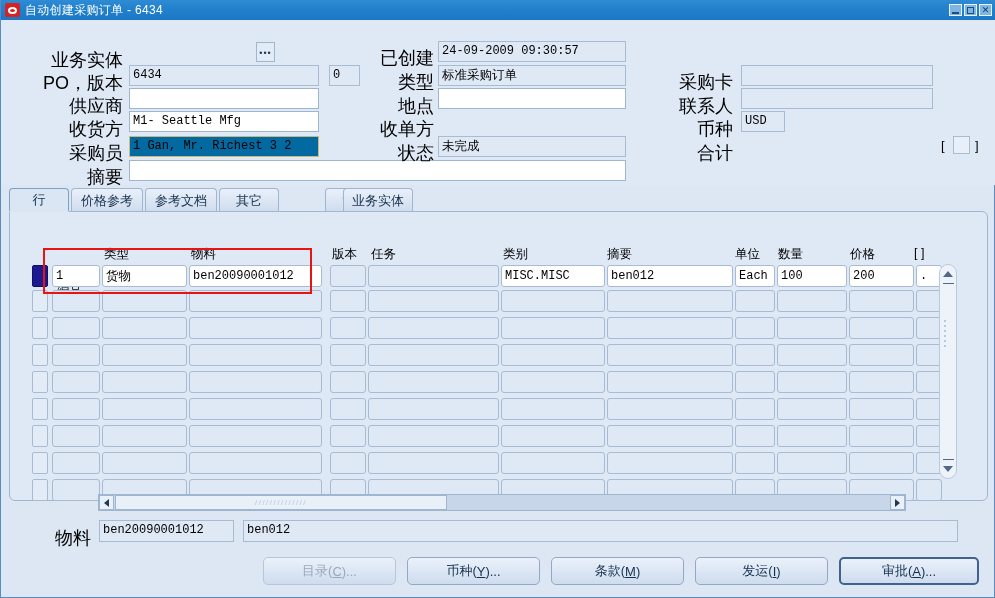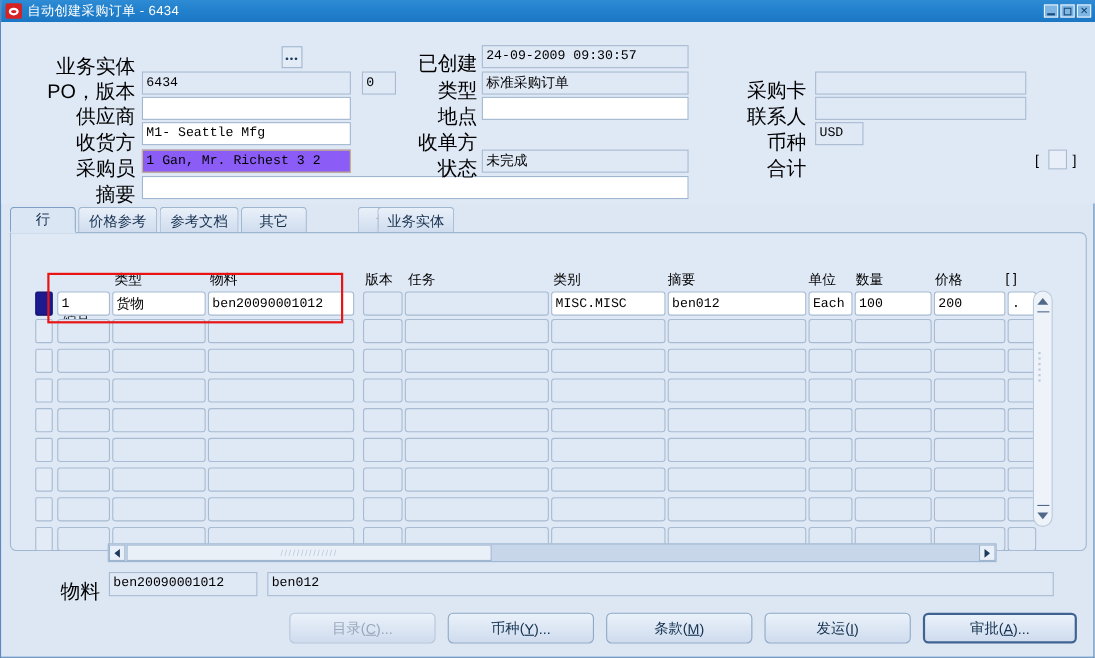--- a/index.html
+++ b/index.html
@@ -67,21 +67,21 @@
     border: 1px solid #9fb6d0;
     font-family: "Liberation Mono", "DejaVu Sans Mono", monospace;
     font-size: 12px;
     color: #000000;
     padding: 1px 3px;
     line-height: 16px;
     white-space: nowrap; overflow: hidden;
   }
   .fld.ro { background: #dfe8f5; border-color: #a8bbd2; }
   .fld.cjk { font-family: "Liberation Sans", "DejaVu Sans", sans-serif; font-size: 12.5px; }
-  .fld.hl { background: #8b5cf6; border: 1px solid #c9b97a; }
+  .fld.hl { background: #0369a1; border: 1px solid #c9b97a; }
   .fld.sel {
     background: #fdf0c0; border: 1px solid #c9b97a;
   }
   .fld.sel .seltxt {
     background: #3c5a80; color: #ffffff; display: inline-block; padding: 0 1px;
   }
   .lov-btn {
     position: absolute;
     width: 19px; height: 20px;
     background: #e3ebf6; border: 1px solid #9fb6d0;

